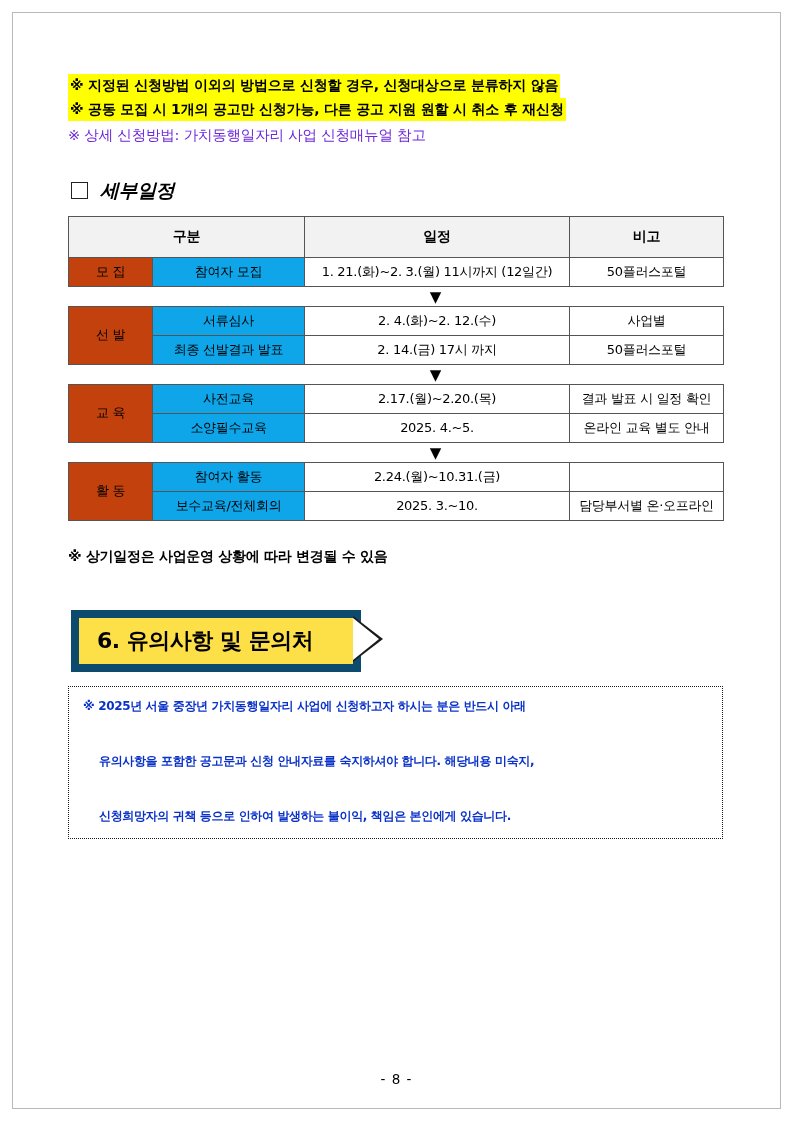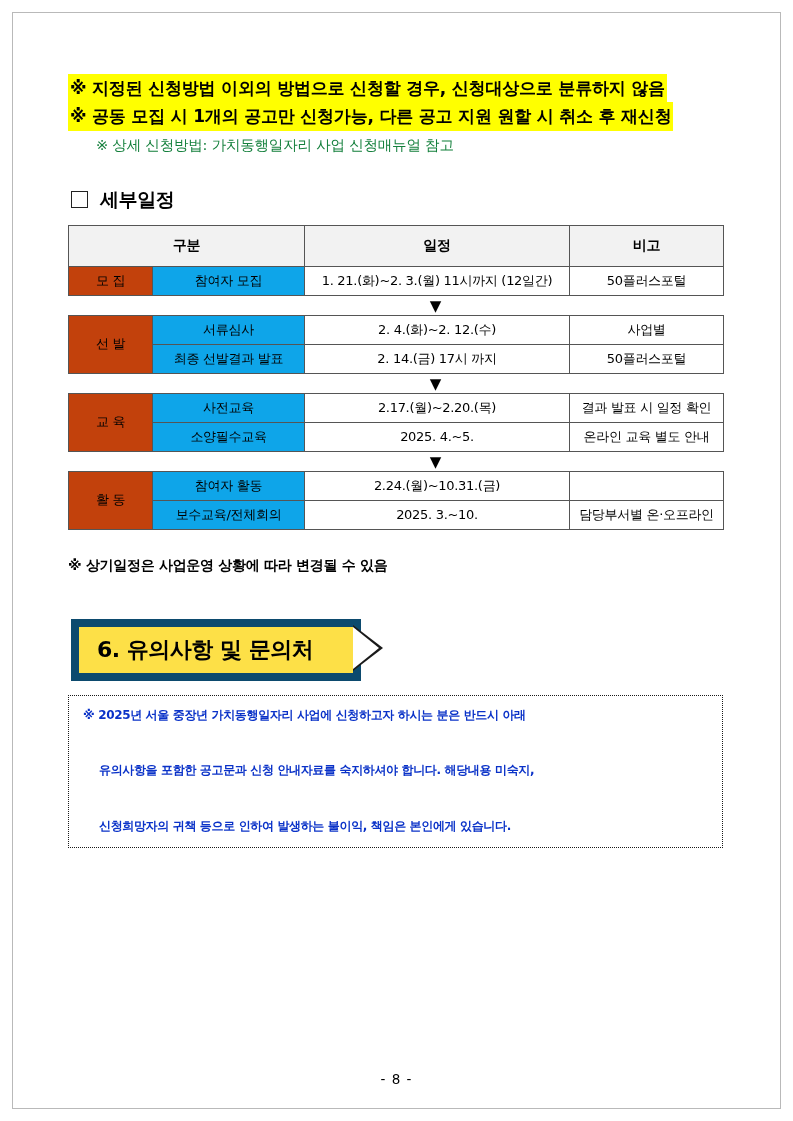--- a/index.html
+++ b/index.html
@@ -35,54 +35,54 @@
     width: 660px;
   }
 
   
   .notice-block {
     margin: 0 0 2px 0;
   }
   .notice-line {
     display: inline-block;
     background: #ffff00;
-    font-size: 17px;
+    font-size: 14px;
     font-weight: bold;
     letter-spacing: -0.2px;
     line-height: 1.55;
     padding: 1px 2px;
     white-space: nowrap;
   }
   .notice-sub {
     font-size: 14.5px;
     line-height: 1.6;
     letter-spacing: -0.2px;
     margin-top: 3px;
-    color: #15803d;
-    margin-left: 28px;
+    color: #6d28d9;
   }
 
   
   .sec-head {
     display: flex;
     align-items: center;
     gap: 12px;
     margin: 30px 0 12px 3px;
   }
   .sec-square {
     width: 15px;
     height: 15px;
     border: 1.6px solid #222;
     display: inline-block;
     flex: none;
   }
   .sec-title {
     font-size: 19px;
     font-weight: bold;
     letter-spacing: -0.4px;
+    font-style: italic;
   }
 
   
   table.sched {
     border-collapse: collapse;
     width: 655px;
     table-layout: fixed;
   }
   table.sched td, table.sched th {
     border: 1px solid #555;

